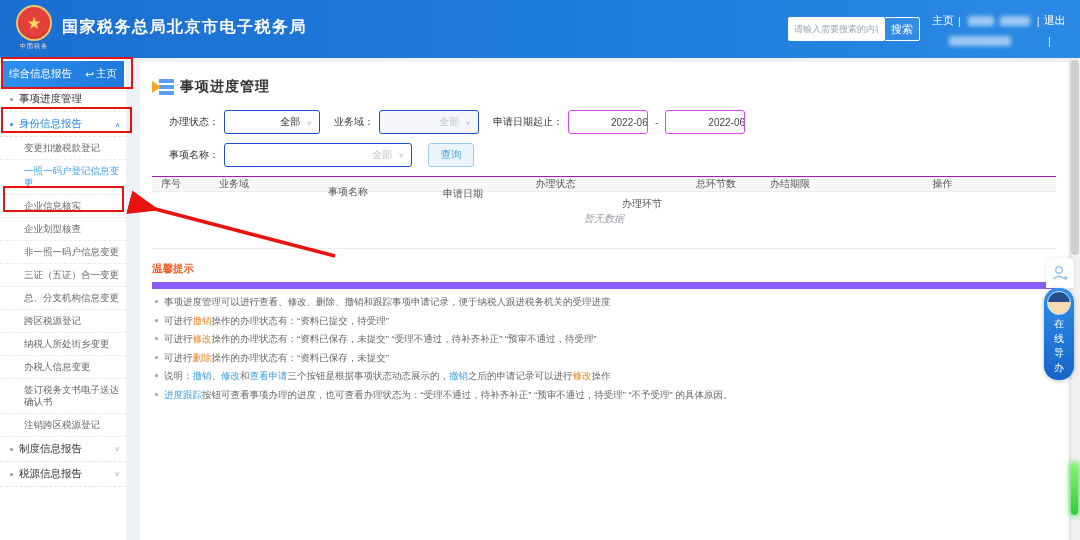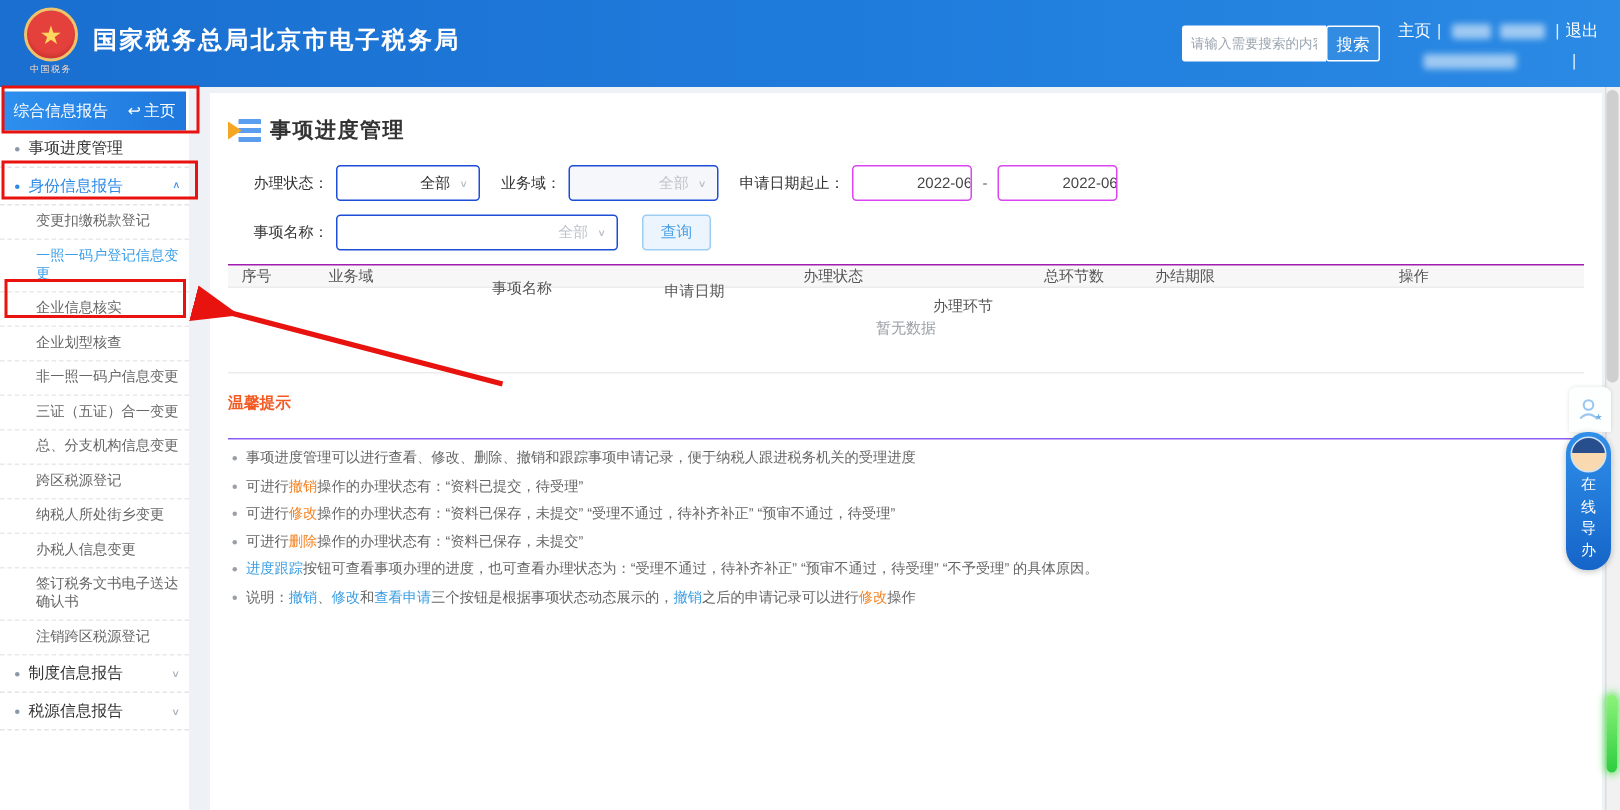--- a/index.html
+++ b/index.html
@@ -64,24 +64,24 @@
   .date-input { width:80px; height:24px; border:1px solid #d946ef; border-radius:3px; text-align:center;
     font-size:10px; color:#444; font-family:"Liberation Sans",sans-serif;padding-left:42px; }
   .date-dash { margin:0 7px; color:#666; }
   .query-btn { margin-left:16px; width:46px; height:24px; background:#ecf5fd; border:1px solid #9ecdf2;
     border-radius:3px; color:#4aa0e8; font-size:10.5px; cursor:pointer; }
 
   .grid { margin-top:4px; border-bottom:1px solid #ececec; }
   .grid-head { display:flex; background:#f7f7f7; border-top:1px solid #a21caf; border-bottom:1px solid #ececec; height:16px; align-items:center; }
   .grid-head .th { font-size:10px; color:#555; text-align:center; }
   .grid-body { height:56px; position:relative; }
-  .empty-text { position:absolute; left:0; right:0; top:20px; text-align:center; font-size:10px; color:#9aa0a6; }
+  .empty-text { position:absolute; left:0; right:0; top:20px; text-align:center; font-size:10px; color:#9aa0a6;font-style:italic; }
 
   .tips { margin-top:13px; }
-  .tips-title { font-size:10.5px; font-weight:bold; color:#f25b24; padding-bottom:16px; border-bottom:1px solid #8b5cf6; }
+  .tips-title { font-size:10.5px; font-weight:bold; color:#f25b24; padding-bottom:6px; border-bottom:7px solid #8b5cf6; }
   .tips-list { list-style:none; margin-top:7px; }
   .tips-list li { font-size:9.5px; color:#666; line-height:12px; margin-bottom:6.5px; padding-left:12px; position:relative; }
   .tips-list li::before { content:""; position:absolute; left:3px; top:4px; width:3px; height:3px; border-radius:50%; background:#9aa0a6; }
   .seg-orange { color:#f58220; }
   .seg-blue { color:#3b9ee2; }
 
   
   .scroll-track { position:absolute; right:0; top:58px; width:10px; height:482px; background:#f1f1f1; border-left:1px solid #dcdcdc; z-index:4; }
   .scroll-thumb { position:absolute; right:1px; top:60px; width:8px; height:195px; background:#cfcfcf; border-radius:4px; z-index:5; }
   .green-bar { position:absolute; right:2px; top:463px; width:7px; height:52px; border-radius:4px;
@@ -226,22 +226,22 @@
     </div>
   </div>
 
   <div class="tips">
     <div class="tips-title">温馨提示</div>
     <ul class="tips-list">
         <li><span>事项进度管理可以进行查看、修改、删除、撤销和跟踪事项申请记录，便于纳税人跟进税务机关的受理进度</span></li>
         <li><span>可进行</span><span class="seg-orange">撤销</span><span>操作的办理状态有：“资料已提交，待受理”</span></li>
         <li><span>可进行</span><span class="seg-orange">修改</span><span>操作的办理状态有：“资料已保存，未提交”  “受理不通过，待补齐补正”  “预审不通过，待受理”</span></li>
         <li><span>可进行</span><span class="seg-orange">删除</span><span>操作的办理状态有：“资料已保存，未提交”</span></li>
+        <li><span>说明：</span><span class="seg-blue">撤销</span><span>、</span><span class="seg-blue">修改</span><span>和</span><span class="seg-blue">查看申请</span><span>三个按钮是根据事项状态动态展示的，</span><span class="seg-blue">撤销</span><span>之后的申请记录可以进行</span><span class="seg-orange">修改</span><span>操作</span></li>
         <li><span class="seg-blue">进度跟踪</span><span>按钮可查看事项办理的进度，也可查看办理状态为：“受理不通过，待补齐补正”  “预审不通过，待受理”  “不予受理” 的具体原因。</span></li>
-        <li><span>说明：</span><span class="seg-blue">撤销</span><span>、</span><span class="seg-blue">修改</span><span>和</span><span class="seg-blue">查看申请</span><span>三个按钮是根据事项状态动态展示的，</span><span class="seg-blue">撤销</span><span>之后的申请记录可以进行</span><span class="seg-orange">修改</span><span>操作</span></li>
       </ul>
   </div>
 </div>
 
 <div class="scroll-track"></div>
 <div class="scroll-thumb"></div>
 <div class="green-bar"></div>
 <div class="person-box">
   <svg width="18" height="18" viewBox="0 0 18 18">
     <circle cx="8" cy="6" r="3.2" fill="none" stroke="#9cc7f0" stroke-width="1.4"></circle>

